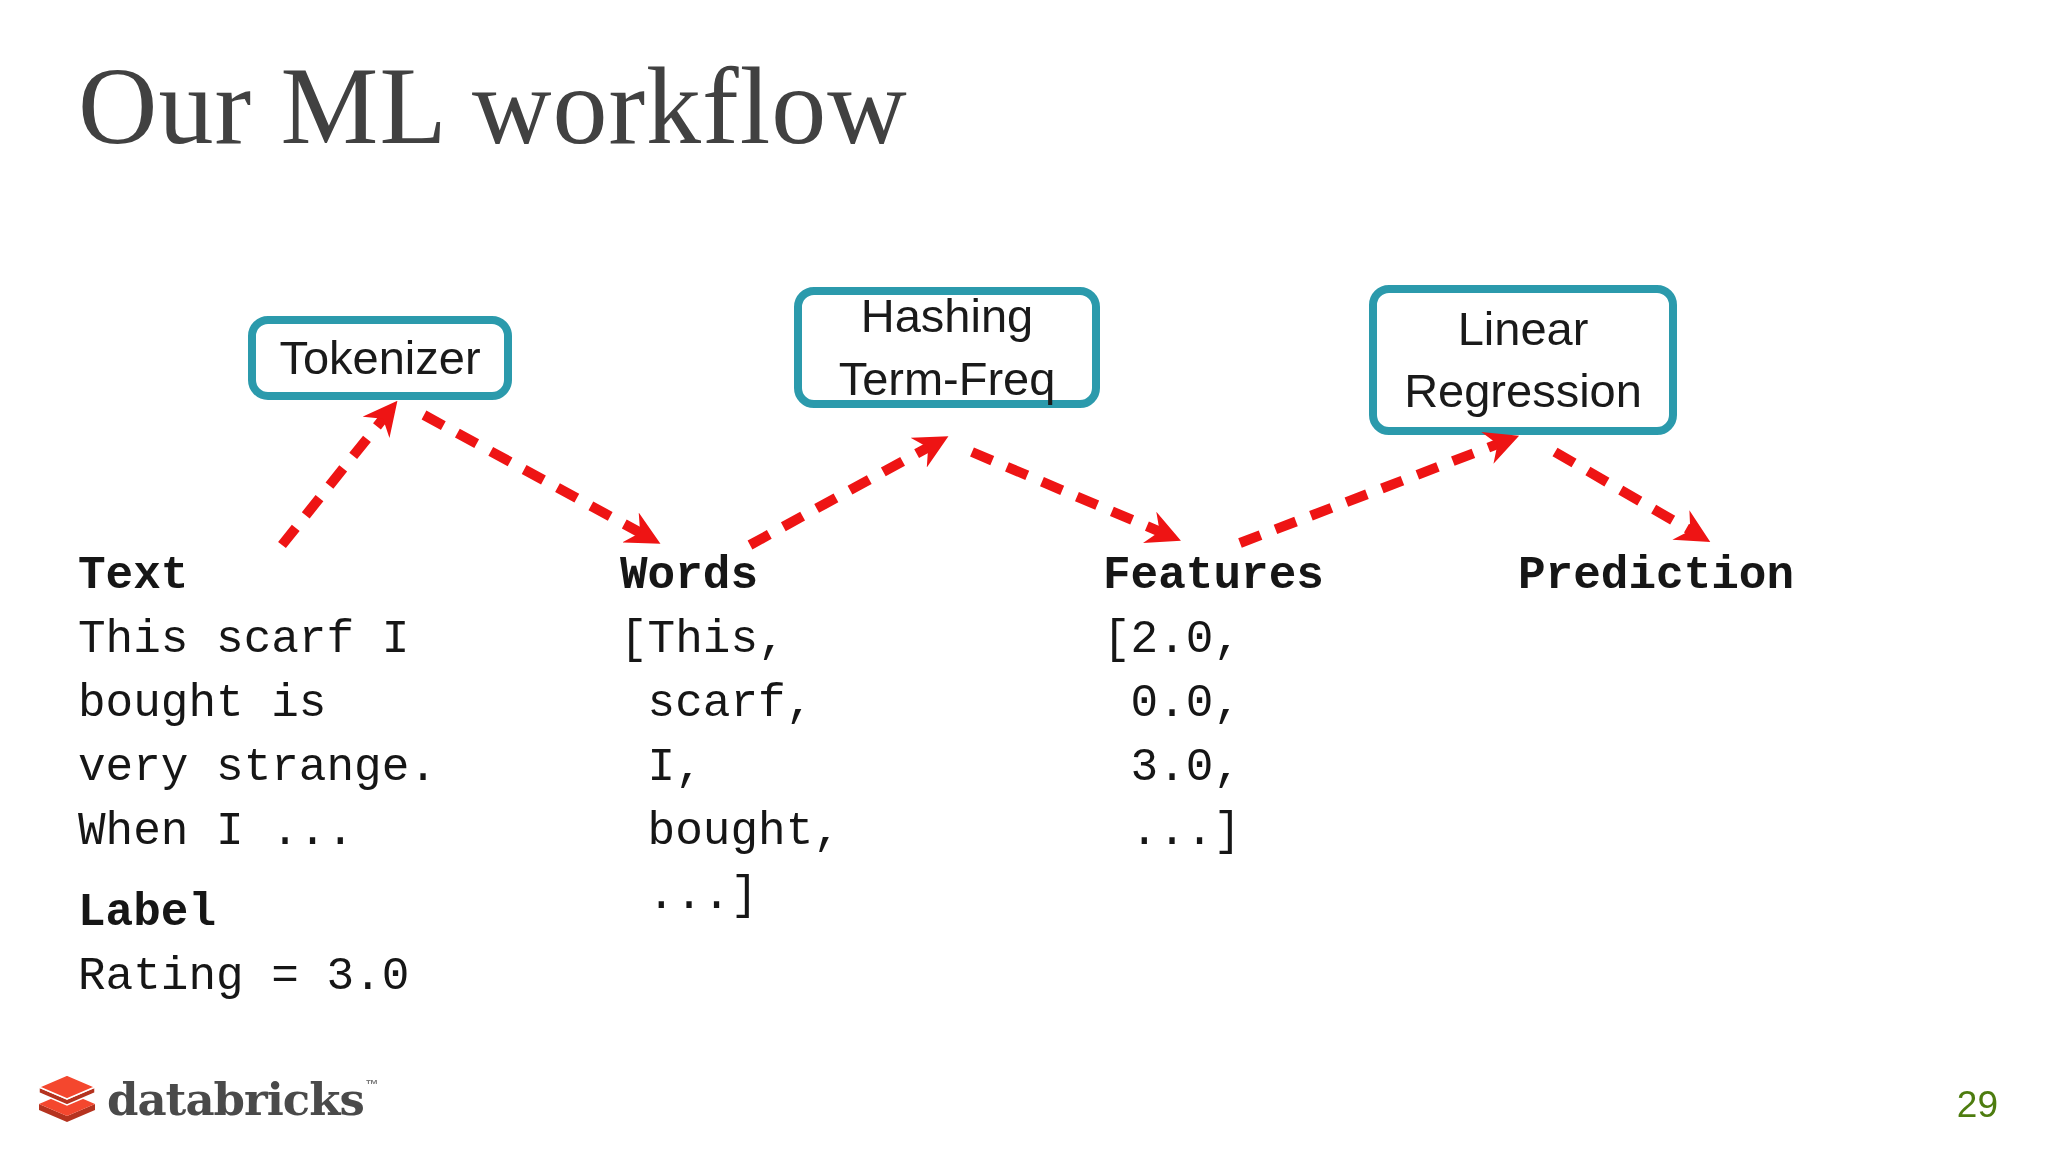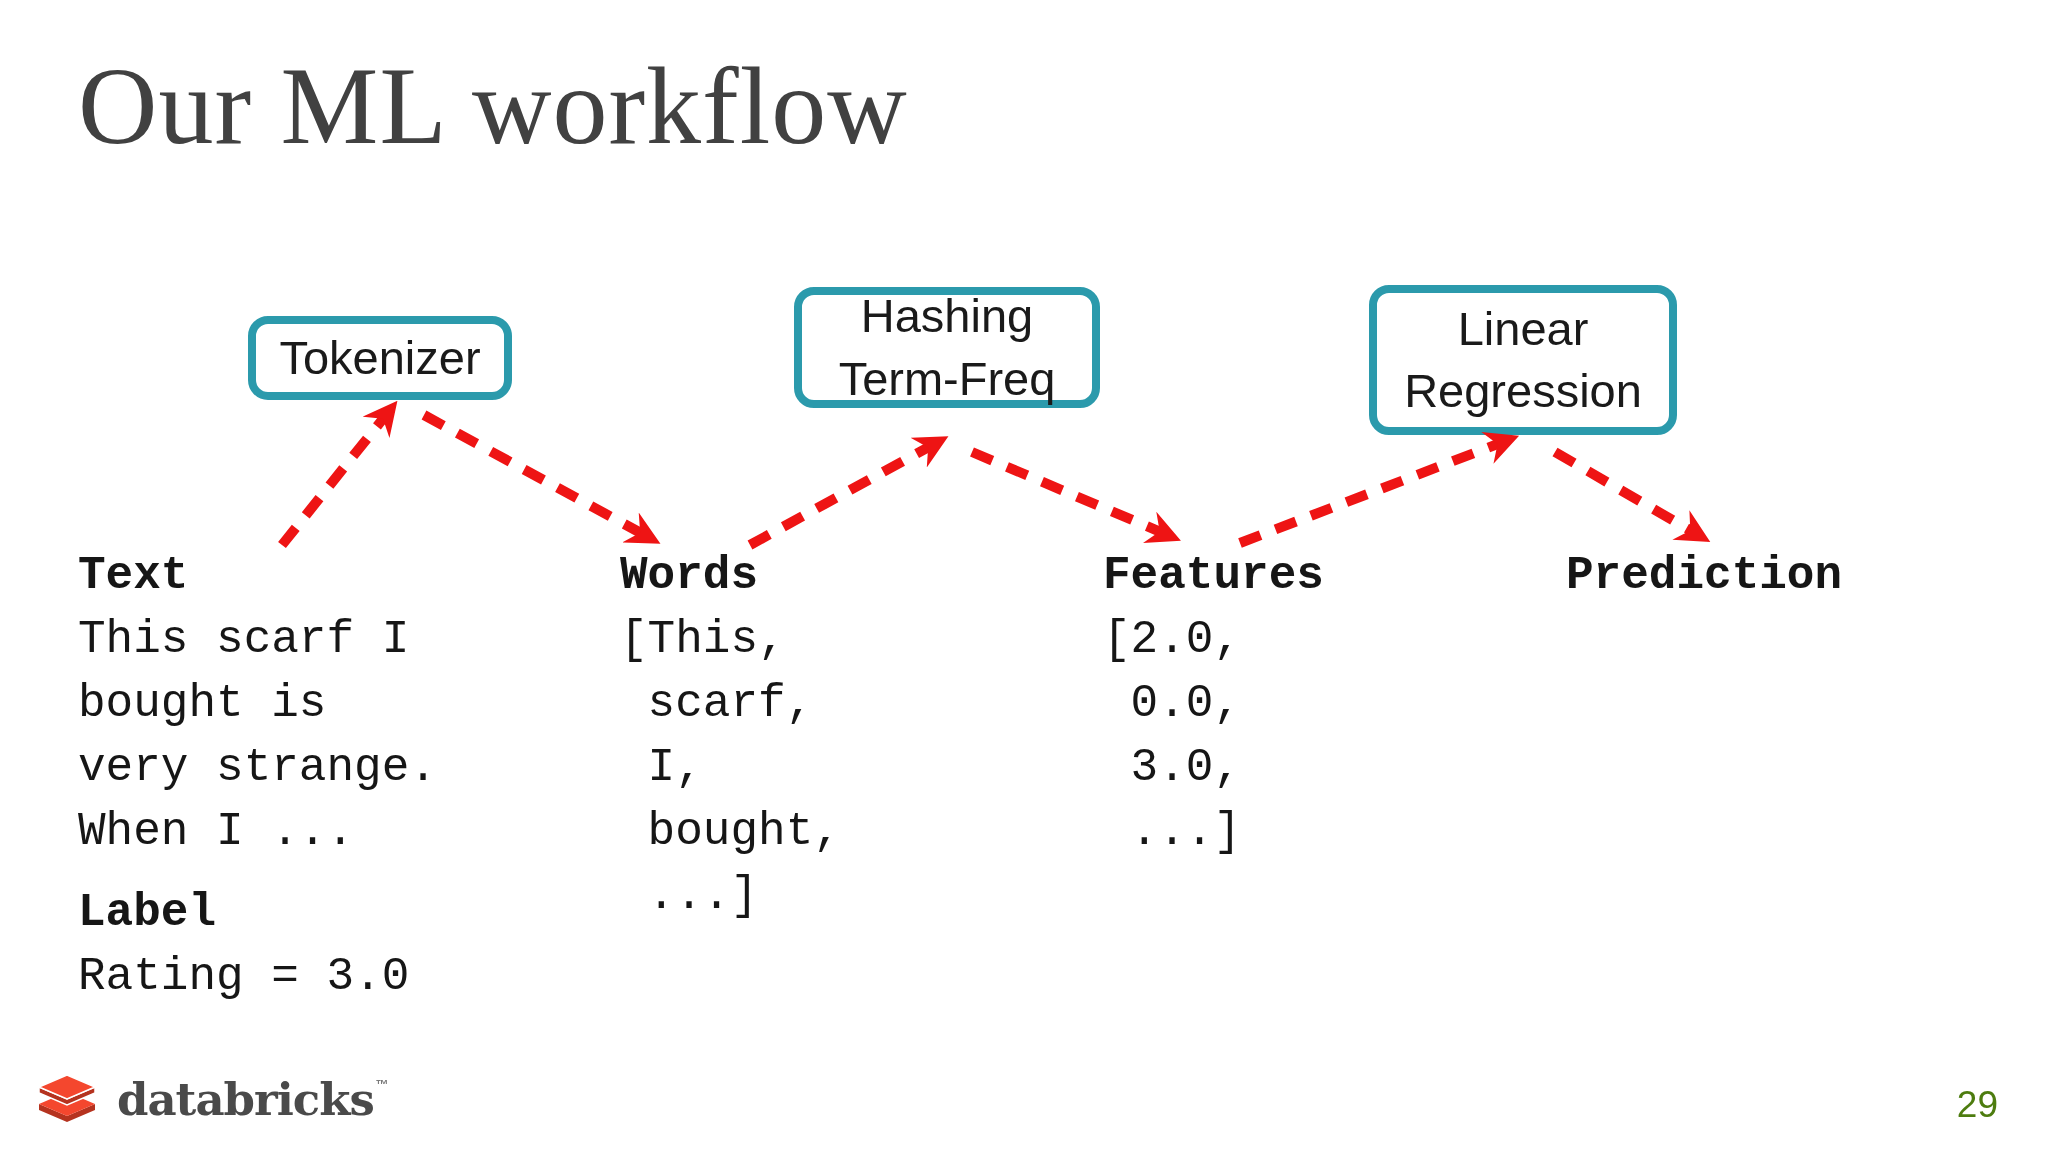--- a/index.html
+++ b/index.html
@@ -68,30 +68,30 @@
     white-space: pre;
   }
   .col-body {
     margin: 0;
     font: inherit;
     white-space: pre;
   }
   .col-text       { left: 78px;   top: 544px; }
   .col-words      { left: 620px;  top: 544px; }
   .col-features   { left: 1103px; top: 544px; }
-  .col-prediction { left: 1566px; top: 544px; }
+  .col-prediction { left: 1518px; top: 544px; }
   .label-heading { margin-top: 17px; }
 
   .footer-logo {
     position: absolute;
     left: 35px;
     top: 1074px;
     display: flex;
     align-items: center;
-    gap: 18px;
+    gap: 8px;
   }
   .logo-mark { width: 64px; height: 50px; display: block; }
   .logo-word {
     font-family: "DejaVu Serif", "Liberation Serif", serif;
     font-weight: bold;
     font-size: 45px;
     color: #4a4a4a;
     letter-spacing: -1px;
     line-height: 1;
   }

